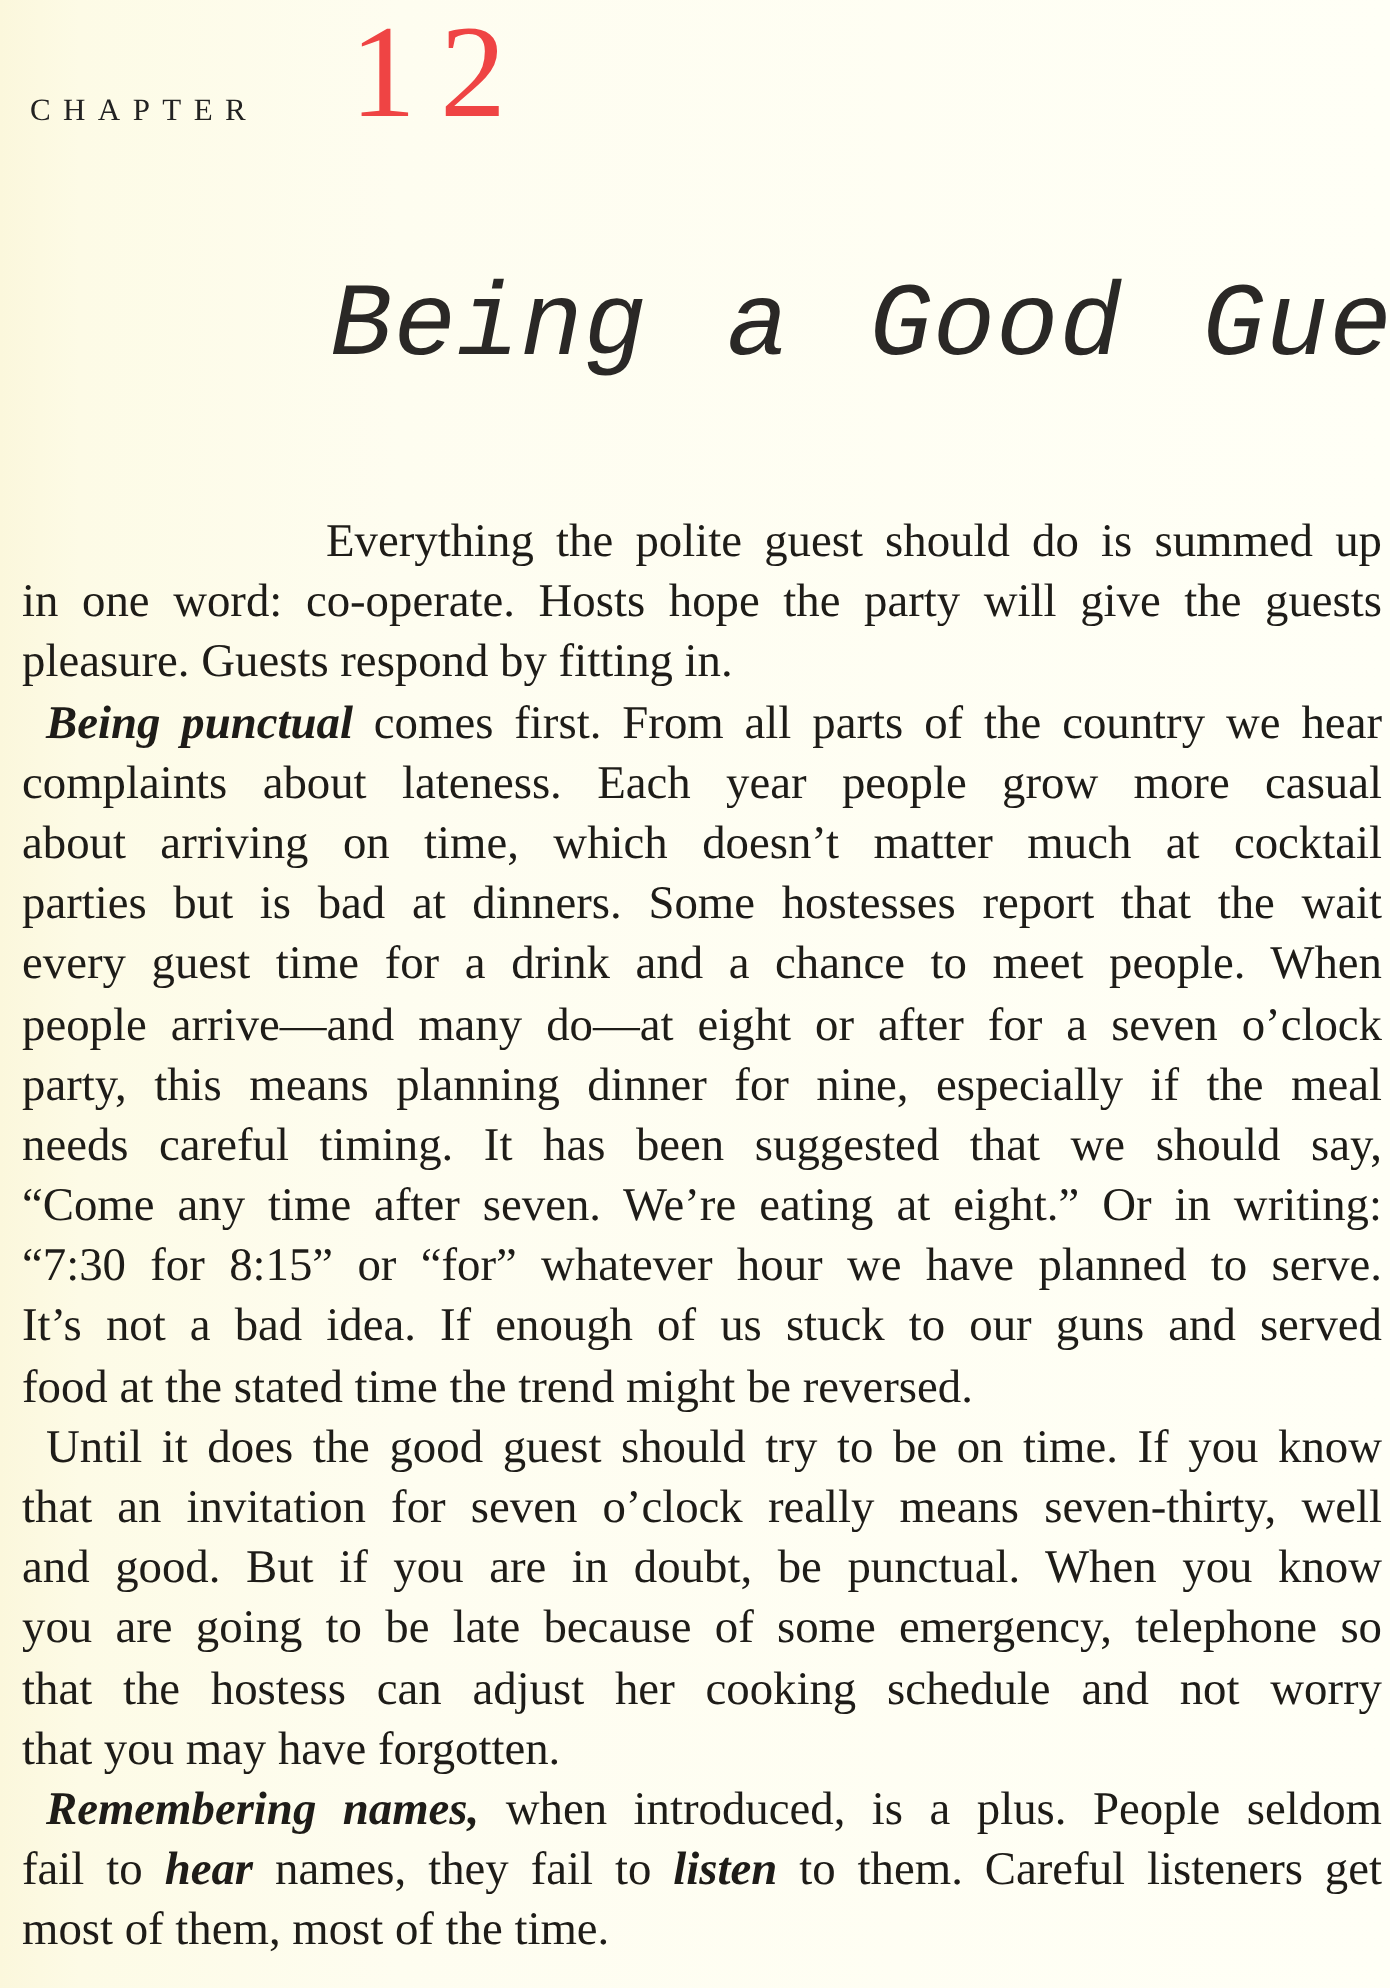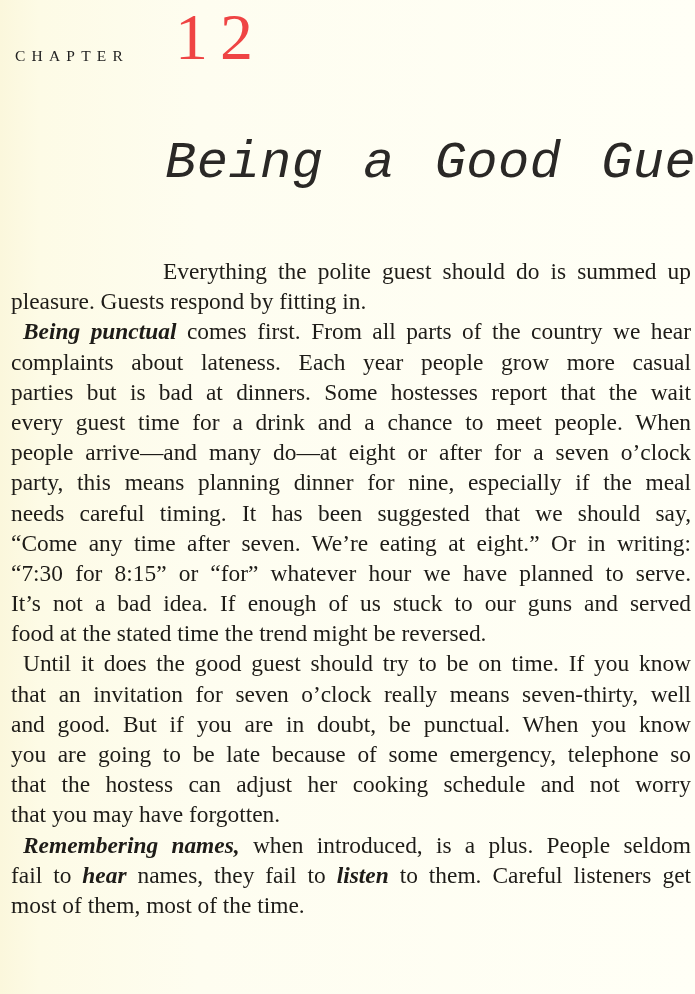--- a/index.html
+++ b/index.html
@@ -96,24 +96,26 @@
 
   <div class="chapter-head">
     <span class="chapter-label">CHAPTER</span>
     <span class="chapter-num">12</span>
   </div>
 
   <div class="title">Being a Good Guest</div>
 
   <div class="body-text">
     <span class="line first-indent"><span>Everything the polite guest should do is summed up</span></span>
+    <span class="line"><span>in one word: co-operate. Hosts hope the party will give the guests</span></span>
     <span class="line last"><span>pleasure. Guests respond by fitting in.</span></span>
 
     <span class="line para-indent"><span class="it">Being punctual</span><span> comes first. From all parts of the country we hear</span></span>
     <span class="line"><span>complaints about lateness. Each year people grow more casual</span></span>
+    <span class="line"><span>about arriving on time, which doesn’t matter much at cocktail</span></span>
     <span class="line"><span>parties but is bad at dinners. Some hostesses report that the wait</span></span>
     <span class="line"><span>every guest time for a drink and a chance to meet people. When</span></span>
     <span class="line"><span>people arrive—and many do—at eight or after for a seven o’clock</span></span>
     <span class="line"><span>party, this means planning dinner for nine, especially if the meal</span></span>
     <span class="line"><span>needs careful timing. It has been suggested that we should say,</span></span>
     <span class="line"><span>“Come any time after seven. We’re eating at eight.” Or in writing:</span></span>
     <span class="line"><span>“7:30 for 8:15” or “for” whatever hour we have planned to serve.</span></span>
     <span class="line"><span>It’s not a bad idea. If enough of us stuck to our guns and served</span></span>
     <span class="line last"><span>food at the stated time the trend might be reversed.</span></span>
 

